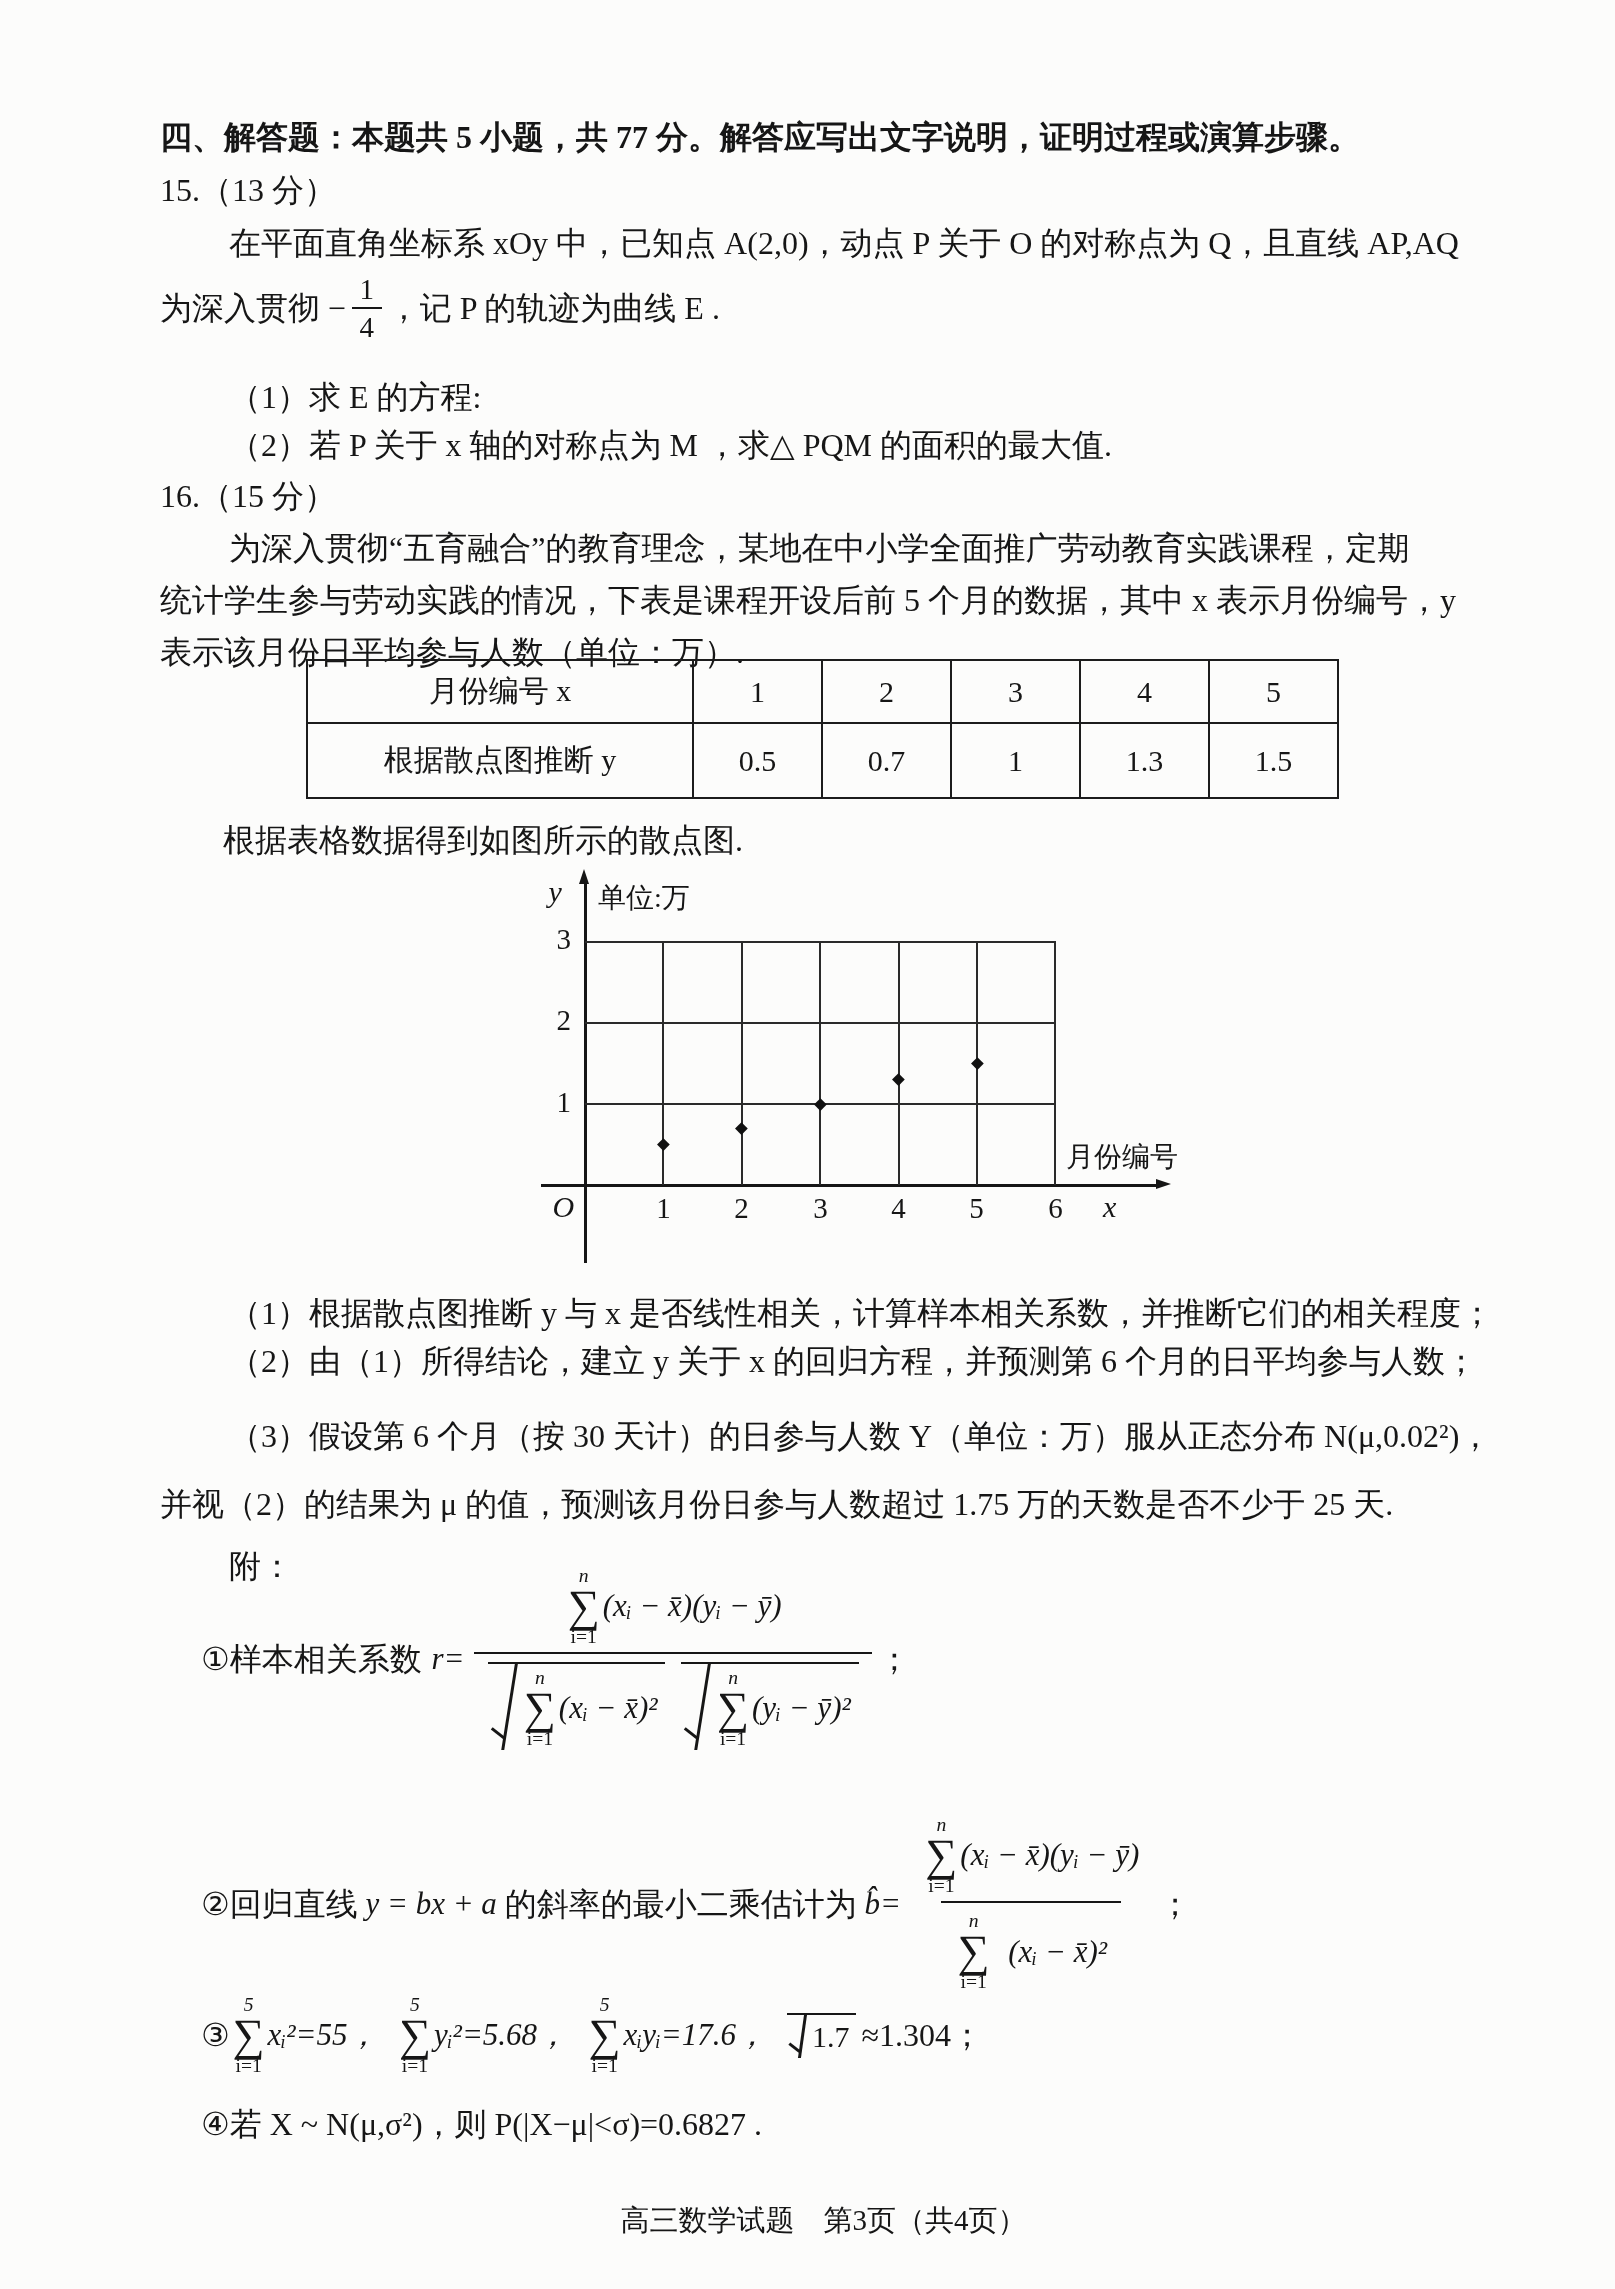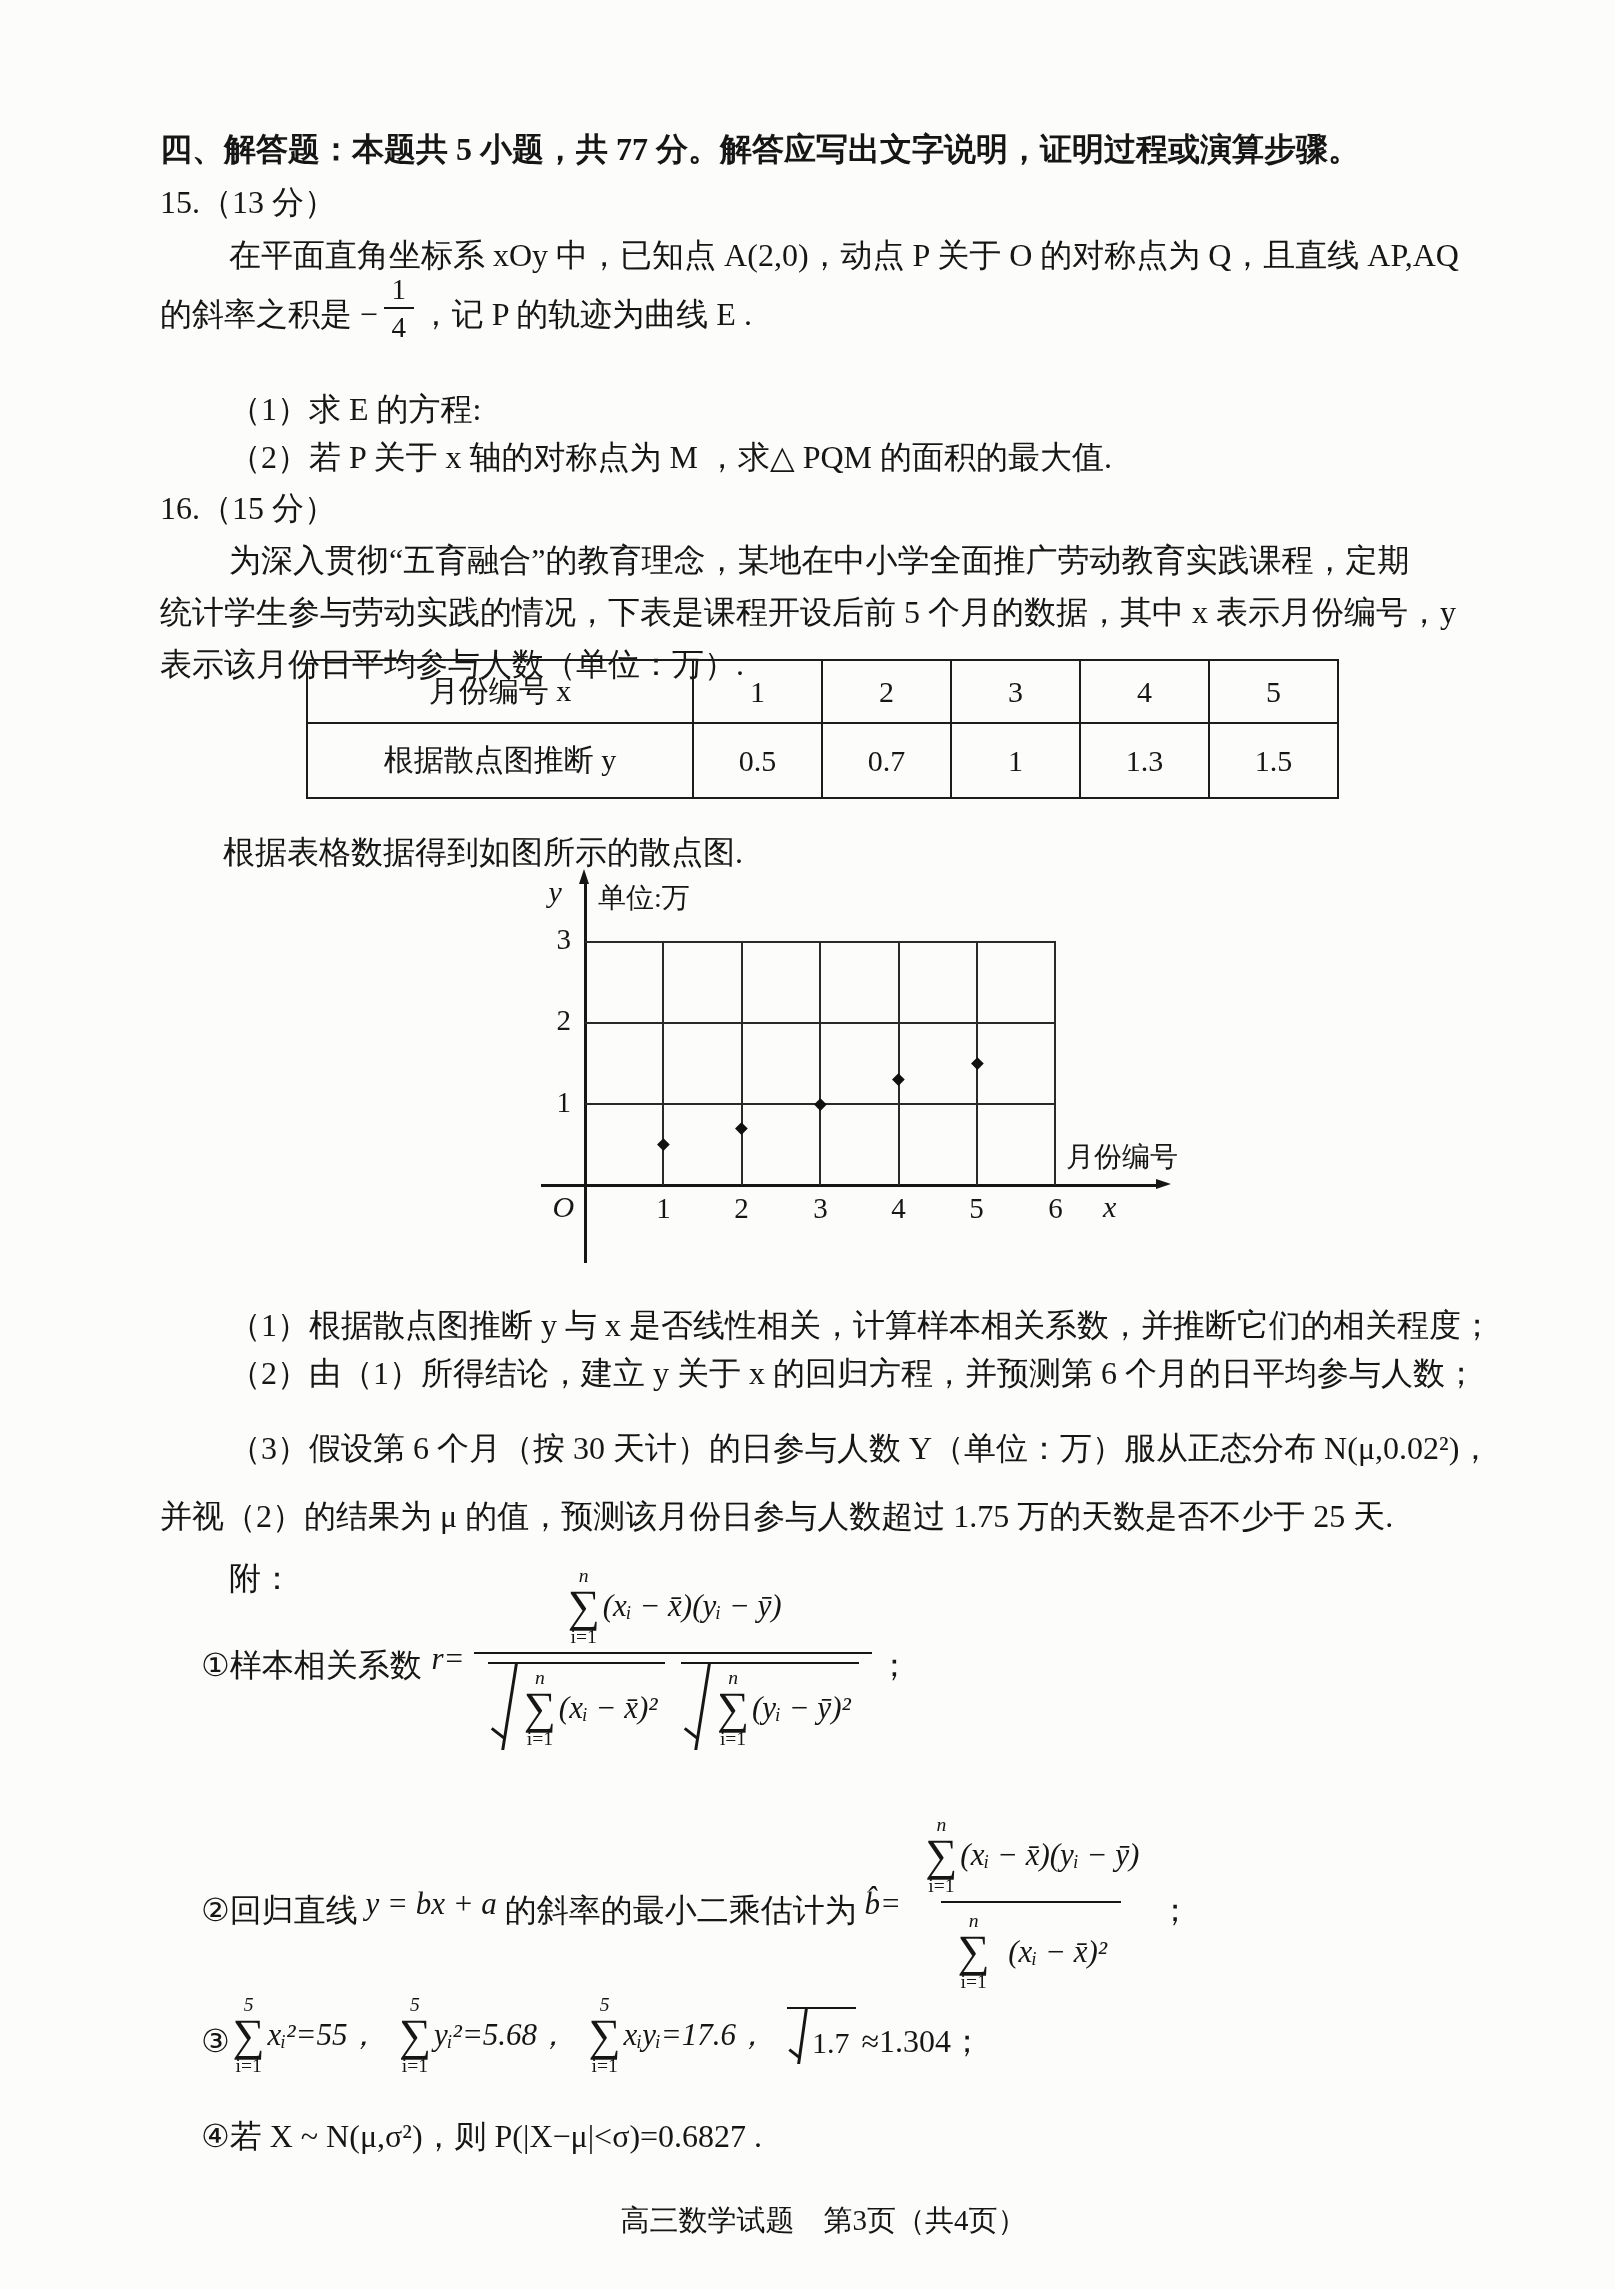--- a/index.html
+++ b/index.html
@@ -1,19 +1,19 @@
 <!DOCTYPE html>
 <html><head>
 <meta charset="utf-8">
 <style>
   html,body{margin:0;padding:0;background:#888;}
   .page{width:1615px;height:2290px;position:relative;background:#fcfcfb;color:#161616;
         font-family:"Liberation Serif","DejaVu Serif","DejaVu Sans",serif;overflow:hidden;}
   .abs{position:absolute;}
-  .body-text{font-size:32px;line-height:1.35;white-space:nowrap;margin-top:12px;}
+  .body-text{font-size:32px;line-height:1.35;white-space:nowrap;}
   .bold{font-weight:bold;}
   .ital{font-style:italic;}
   .flexrow{display:flex;flex-direction:row;align-items:center;}
   
   .frac{display:inline-flex;flex-direction:column;align-items:center;vertical-align:middle;
         line-height:1.05;margin:0 5.9px;}
   .frac .fr-num{padding:0 7.8px 2.9px;}
   .frac .fr-den{border-top:2.9px solid #161616;padding:2.9px 7.8px 0;}
   
   .bfrac{display:inline-flex;flex-direction:column;align-items:center;vertical-align:middle;margin:0 5.9px;}
@@ -58,21 +58,21 @@
 <body>
 
 <div class="page">
 
   <div class="abs body-text bold" style="left:160px;top:116px;">四、解答题：本题共 5 小题，共 77 分。解答应写出文字说明，证明过程或演算步骤。</div>
 
   <div class="abs body-text" style="left:160px;top:169px;">15.（13 分）</div>
   <div class="abs body-text" style="left:229px;top:222px;">在平面直角坐标系 xOy 中，已知点 A(2,0)，动点 P 关于 O 的对称点为 Q，且直线 AP,AQ</div>
 
   <div class="abs flexrow" style="left:160px;top:274px;">
-    <span class="body-text">的斜率之积是</span>
+    <span class="body-text">为深入贯彻</span>
     <span class="body-text" style="margin-left:7.8px;">−</span>
     <span class="frac" style="font-size:29px;">
       <span class="fr-num">1</span>
       <span class="fr-den">4</span>
     </span>
     <span class="body-text">，记 P 的轨迹为曲线 E .</span>
   </div>
 
   <div class="abs body-text" style="left:229px;top:376px;">（1）求 E 的方程:</div>
   <div class="abs body-text" style="left:229px;top:424px;">（2）若 P 关于 x 轴的对称点为 M ，求△ PQM 的面积的最大值.</div>

